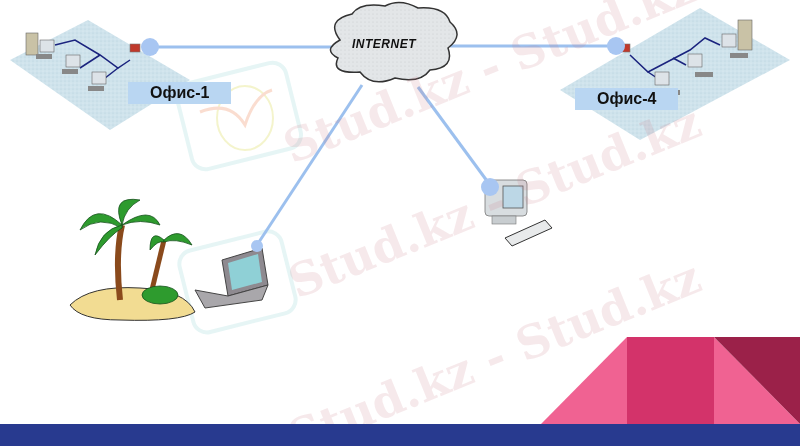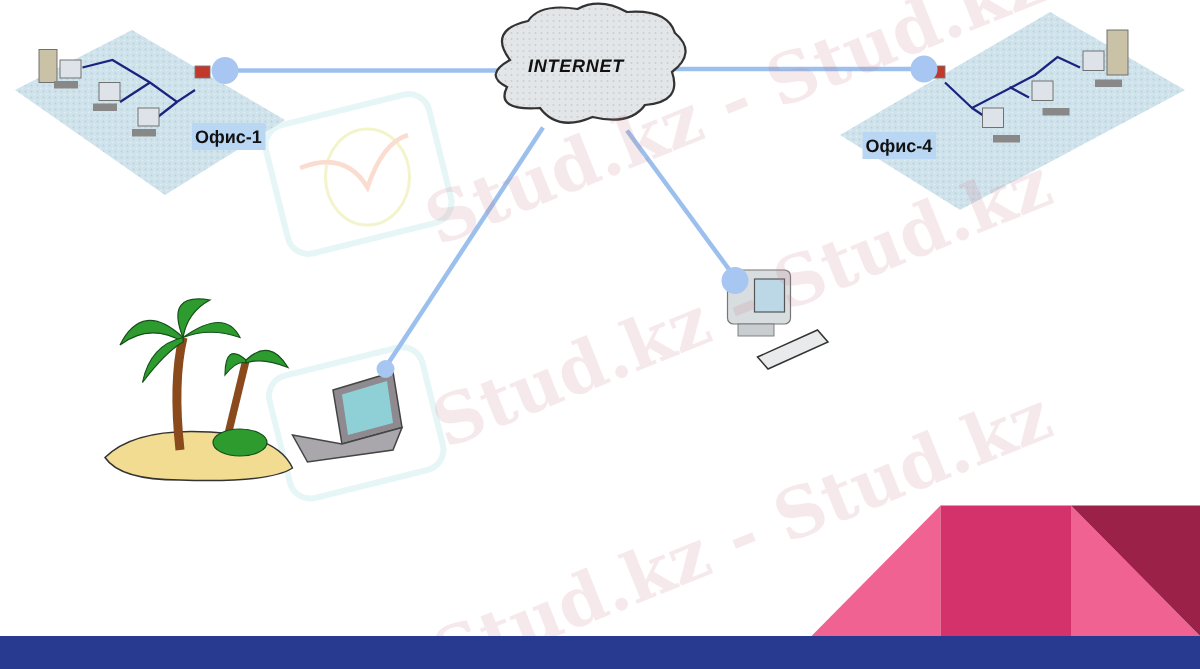--- a/index.html
+++ b/index.html
@@ -1,20 +1,20 @@
 <!DOCTYPE html>
 <html><head>
 <meta charset="utf-8">
 <style>
   html, body { margin:0; padding:0; }
   body { width:800px; height:446px; position:relative; overflow:hidden; background:#ffffff;
          font-family: "Liberation Sans", sans-serif; }
   .layer { position:absolute; left:0; top:0; width:800px; height:446px; }
   .label-box { position:absolute; background:#b9d6f2; color:#111; font-weight:bold;
-               font-family:"Liberation Sans", sans-serif; font-size:12px; padding:2px 2px; }
+               font-family:"Liberation Sans", sans-serif; font-size:16px; padding:2px 22px; }
   .cloud-text { position:absolute; font-weight:bold; font-style:italic; font-size:12px;
                 color:#111; font-family:"Liberation Sans", sans-serif; letter-spacing:0.5px; }
   .watermark { position:absolute; font-family:"DejaVu Serif", serif; font-weight:bold;
                color:rgba(200,120,130,0.16); font-size:46px; transform:rotate(-22deg);
                white-space:nowrap; pointer-events:none; }
   .footer-bar { position:absolute; left:0; top:424px; width:800px; height:22px; background:#283a8f; }
 </style>
 </head>
 <body>
 

